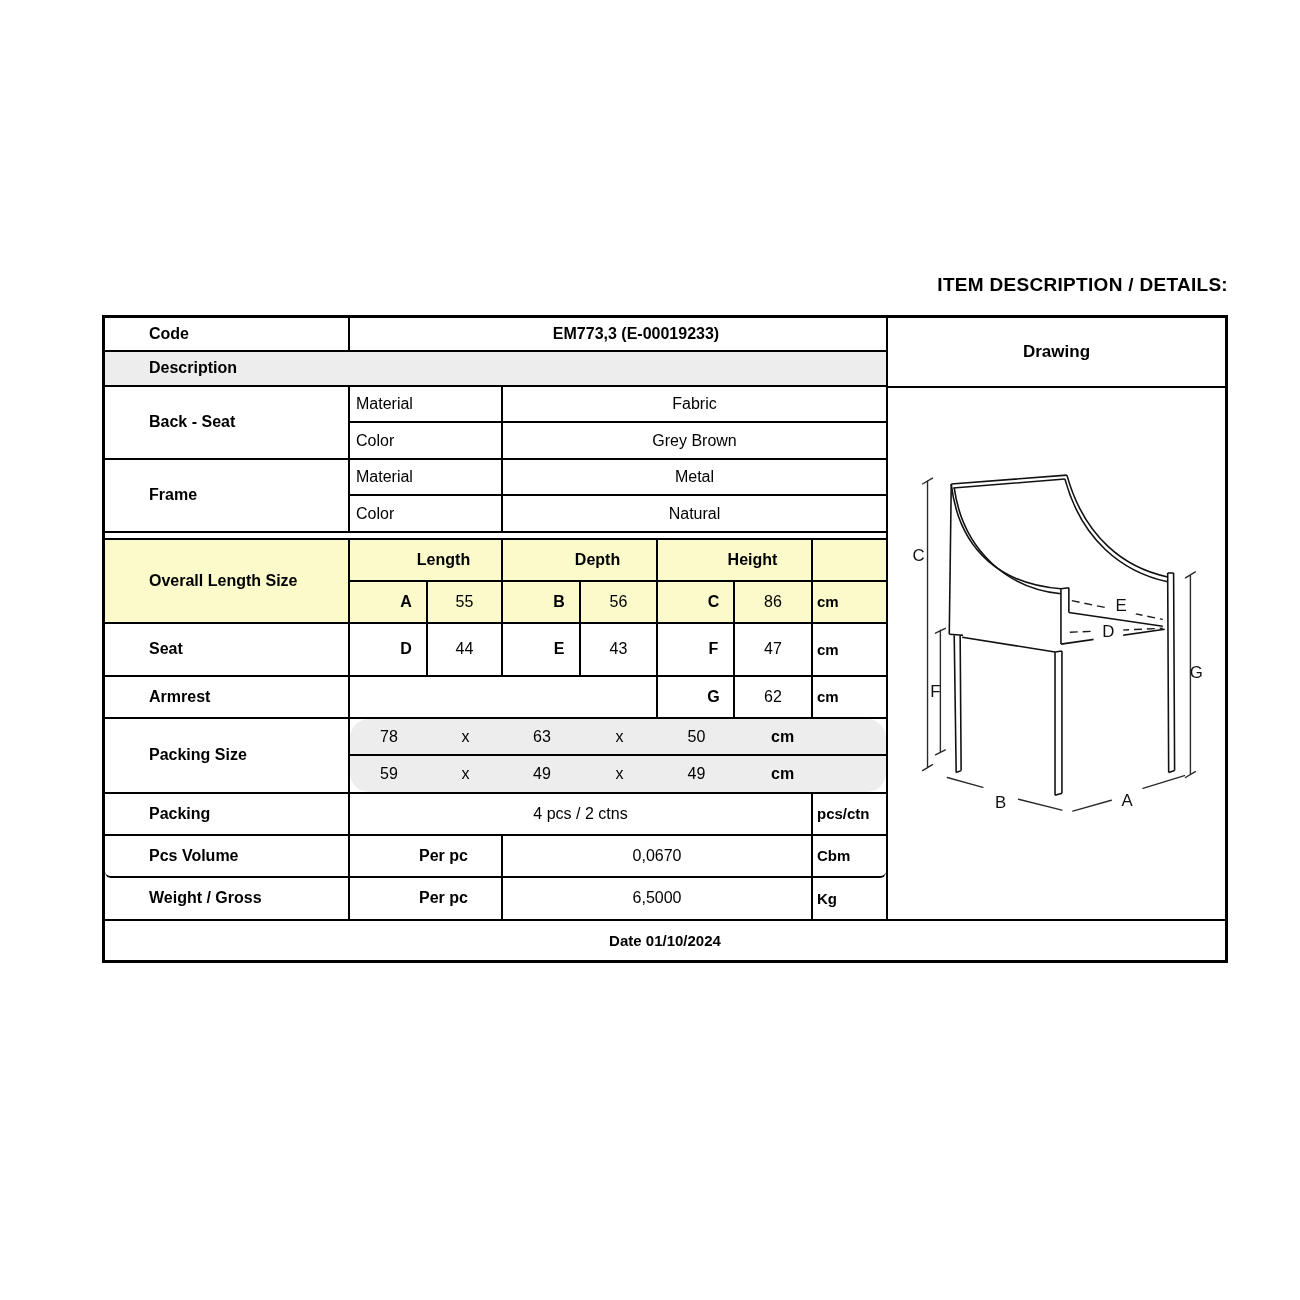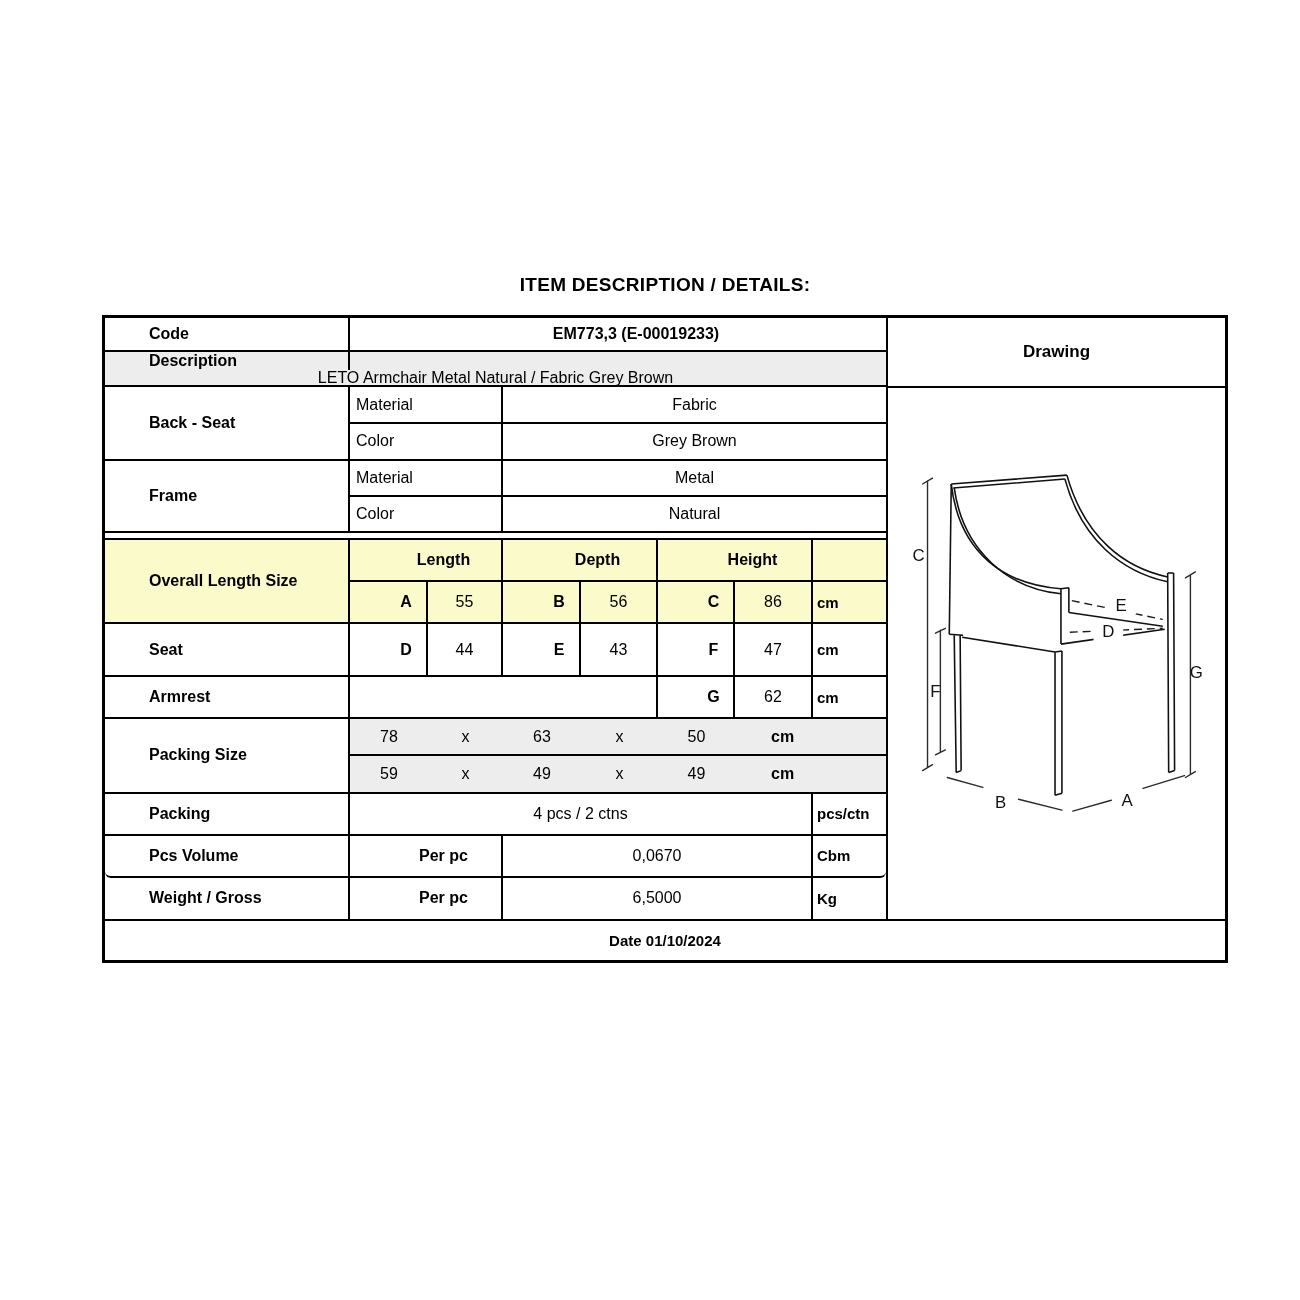--- a/index.html
+++ b/index.html
@@ -1,43 +1,43 @@
 <!DOCTYPE html>
 <html><head>
 <meta charset="utf-8">
 <style>
   html,body{margin:0;padding:0;background:#fff;}
   .page{position:relative;width:1300px;height:1300px;background:#fff;
         font-family:"Liberation Sans",sans-serif;color:#000;}
-  .title{position:absolute;left:102px;top:274px;width:1126px;text-align:center;
+  .title{position:absolute;left:102px;top:274px;width:1126px;text-align:right;
          font-size:19px;font-weight:bold;letter-spacing:.3px;}
   .tbl{position:absolute;left:102px;top:315px;width:1126px;height:648px;
        border:3px solid #000;box-sizing:border-box;display:flex;flex-direction:column;}
   .body{display:flex;flex:1;min-height:0;}
   .left{width:783px;box-sizing:border-box;border-right:2px solid #000;
         display:flex;flex-direction:column;}
   .right{flex:1;display:flex;flex-direction:column;min-width:0;}
   .r{display:flex;box-sizing:border-box;border-bottom:2px solid #000;}
   .r.nobb,.sect.nobb{border-bottom:none;}
   .sect{display:flex;box-sizing:border-box;border-bottom:2px solid #000;}
-  .col{display:flex;flex-direction:column;flex:1;min-width:0;}
+  .col{display:flex;flex-direction:column;flex:1;min-width:0;border-radius:19px;}
   .sub{display:flex;box-sizing:border-box;border-bottom:2px solid #000;flex:1;}
   .sub.last{border-bottom:none;}
   .c{box-sizing:border-box;border-right:2px solid #000;display:flex;align-items:center;
      font-size:16px;overflow:hidden;white-space:nowrap;}
   .c.norb, .r .c:last-child, .sub .c:last-child{border-right:none;}
   .c.keepb{border-right:2px solid #000;}
   .label{padding-left:4px;font-weight:bold;}
   .pad{padding-left:6px;}
   .pad8{padding-left:8px;}
   .center{justify-content:center;}
   .bold{font-weight:bold;padding-left:36px;}
   .unit{font-weight:bold;font-size:15px;padding-left:4px;}
   .grow{flex:1;}
-  .grey{background:var(--grey,#EDEDED);flex-direction:column;}
+  .grey{background:var(--grey,#EDEDED);}
   .yellow{background:var(--yellow,#FBFACB);}
   .w-label{width:245px;padding-left:44px;}
   .w-153{width:153px;} .w-155{width:155px;}
   .w-78{width:78px;} .w-77{width:77px;} .w-75{width:75px;}
   .w-308{width:308px;} .w-310{width:310px;} .w-463{width:463px;}
   .slot{box-sizing:border-box;display:flex;align-items:center;justify-content:center;font-size:16px;}
   .h-code{height:35px;} .h-desc{height:35px;}
   .h-bs{height:75px;} .h-fr{height:72px;}
   .spacer{height:9px;box-sizing:border-box;border-top:2px solid #000;border-bottom:2px solid #000;background:#fff;}
   .h-ov{height:86px;}
@@ -63,21 +63,20 @@
 
       <div class="left">
 
         <div class="r h-code">
           <div class="c label w-label">Code</div>
           <div class="c center bold grow">EM773,3 (E-00019233)</div>
         </div>
 
         <div class="r h-desc grey">
           <div class="c label w-label">Description</div>
-          <div class="c center grow">LETO Armchair Metal Natural / Fabric Grey Brown</div>
         </div>
 
         <div class="sect h-bs">
           <div class="c label w-label keepb">Back - Seat</div>
           <div class="col">
             <div class="sub">
               <div class="c pad w-153">Material</div>
               <div class="c center grow">Fabric</div>
             </div>
             <div class="sub last">

